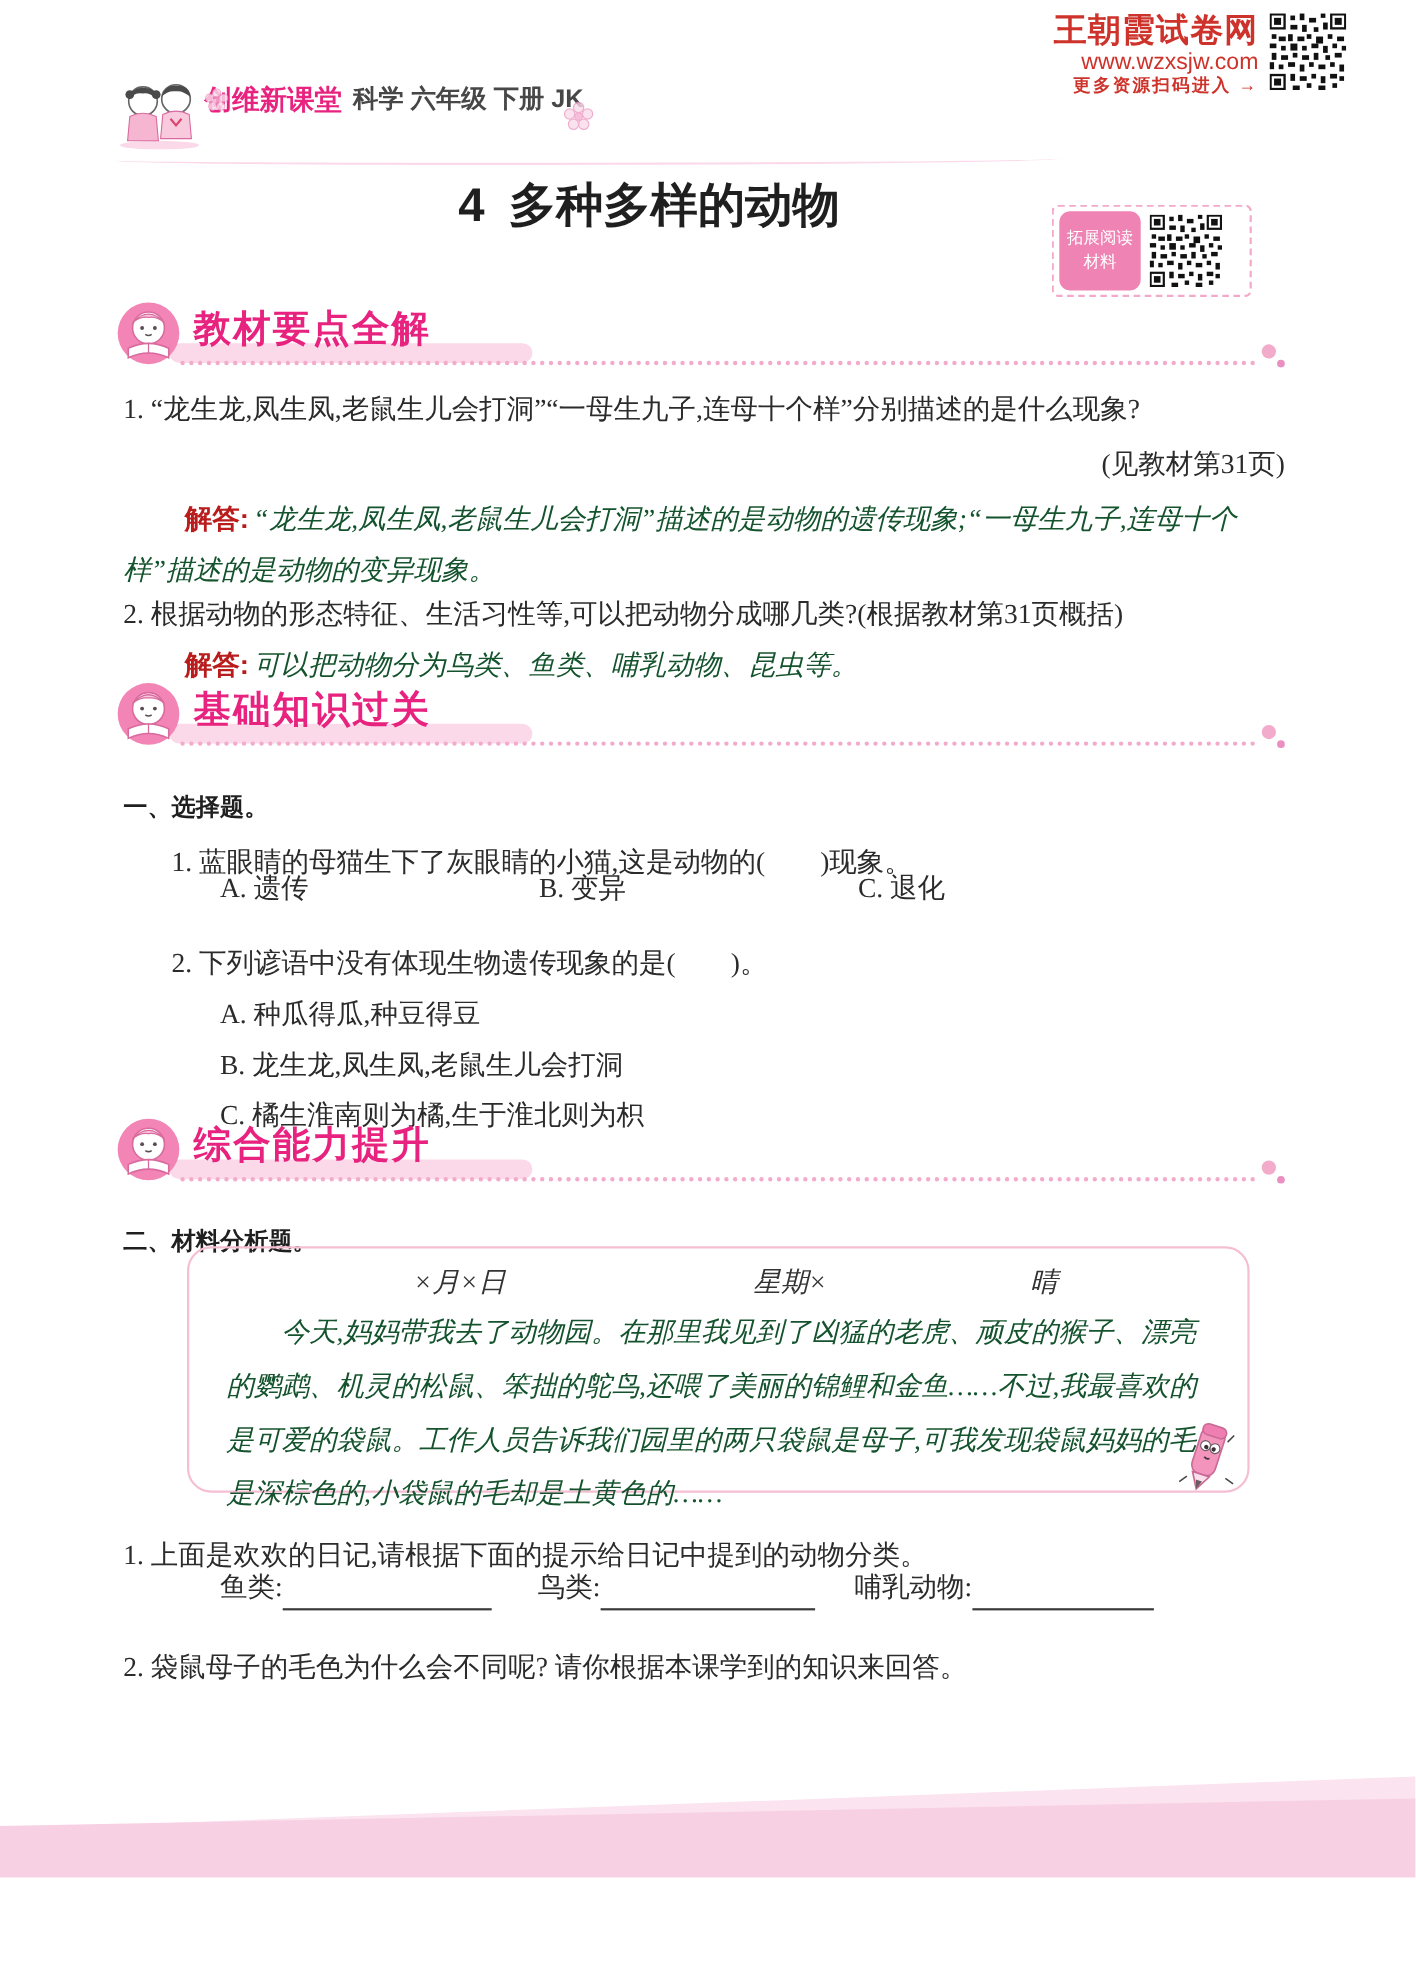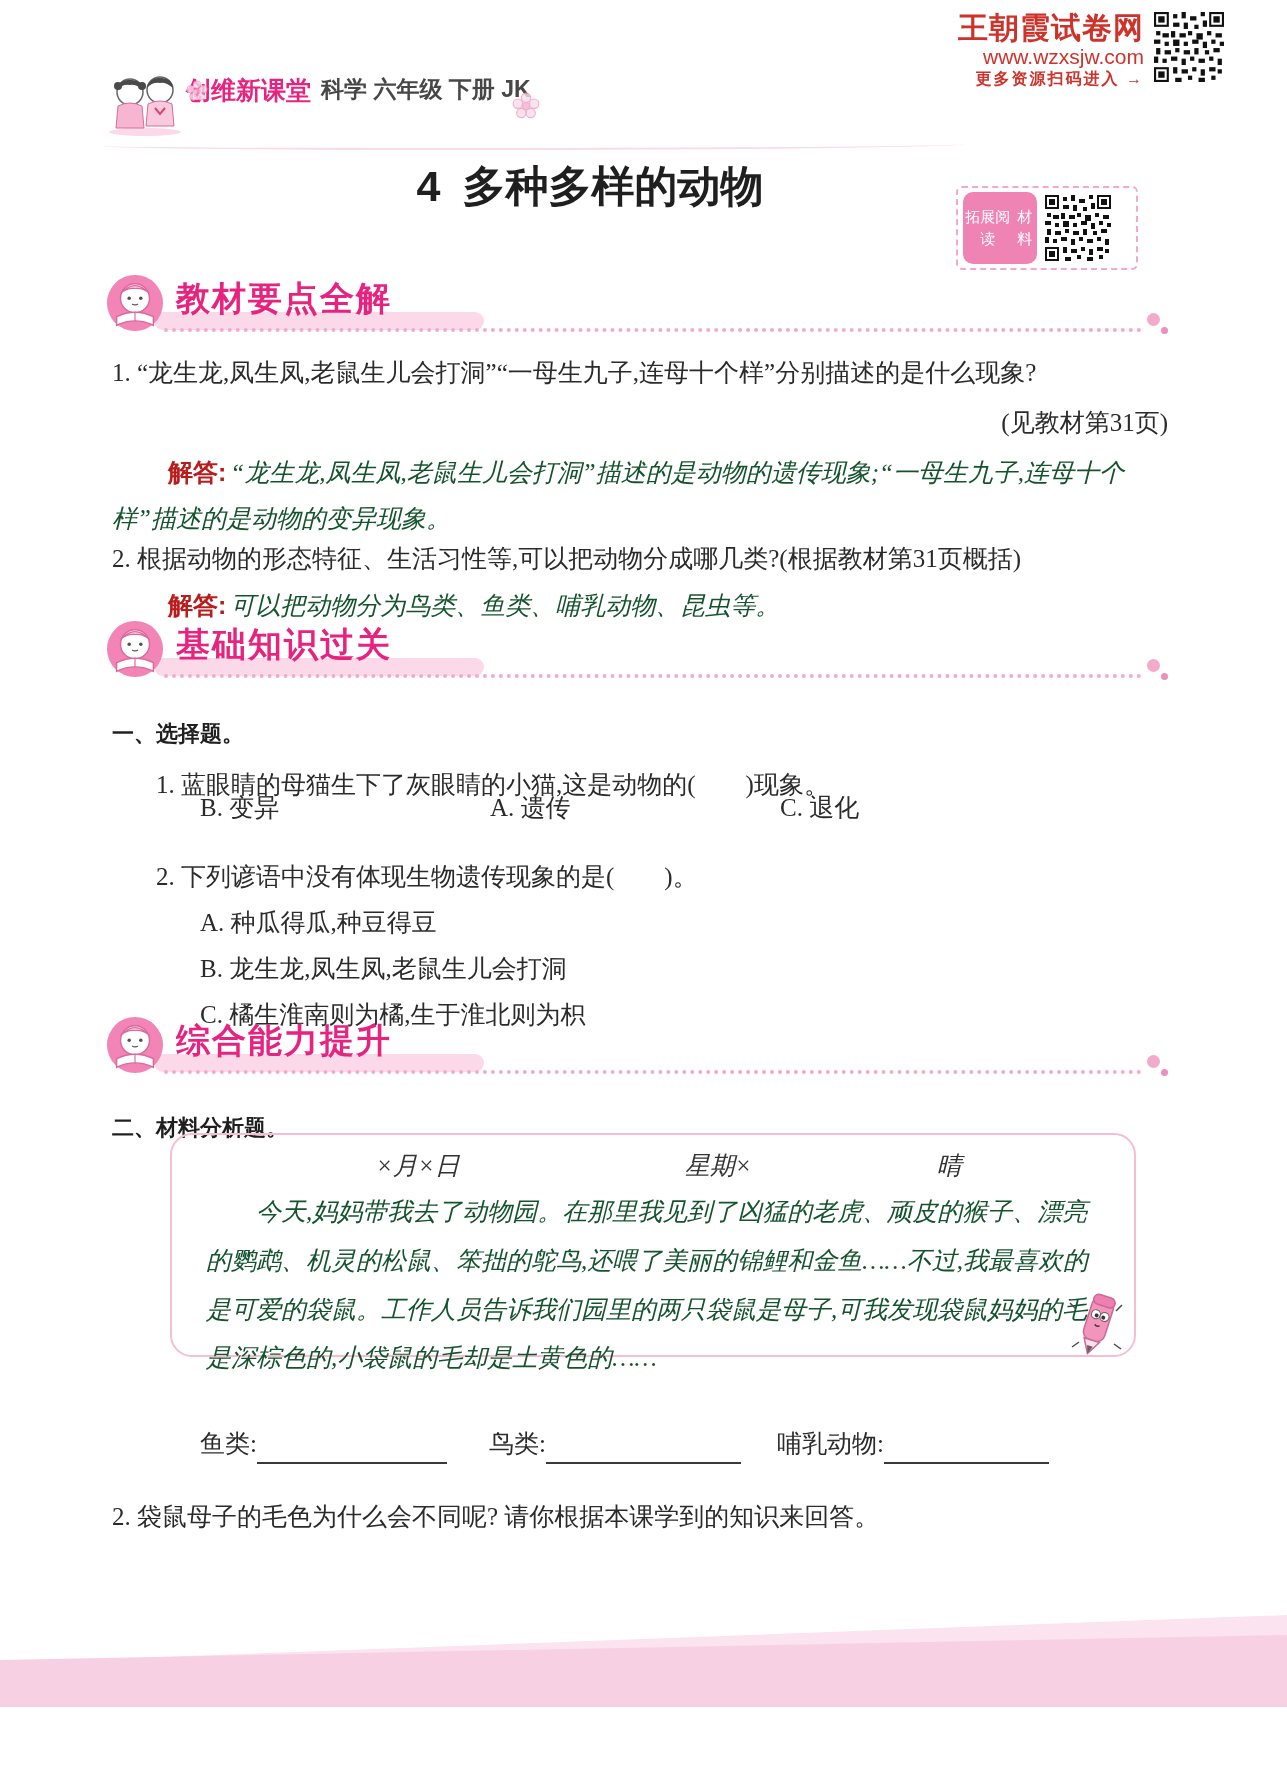--- a/index.html
+++ b/index.html
@@ -25,21 +25,21 @@
   
   .lesson-title{position:absolute;top:158px;left:50px;width:1080px;text-align:center;
                 font-family:"Liberation Sans",sans-serif;font-weight:bold;font-size:43px;color:#1f1f1f;}
   .lesson-title .num{margin-right:22px;}
 
   
   .badge-box{position:absolute;top:186px;left:956px;width:182px;height:84px;
              border:2px dashed #f3a9c9;border-radius:6px;display:flex;align-items:center;gap:8px;padding:0 5px;box-sizing:border-box;}
   .badge-pink{width:74px;height:72px;background:#ef83b4;border-radius:10px;color:#fff;
               font-family:"Liberation Sans",sans-serif;font-size:15px;line-height:1.45;
-              display:flex;flex-direction:row;align-items:center;justify-content:center;text-align:center;}
+              display:flex;flex-direction:column;align-items:center;justify-content:center;text-align:center;}
 
   
   .section-head{position:absolute;left:106px;width:1062px;height:64px;}
   .section-head .swoosh{position:absolute;left:48px;bottom:2px;width:330px;height:18px;background:#fbd9e9;border-radius:12px;}
   .section-head .mascot{position:absolute;left:0;bottom:0;}
   .section-title{position:absolute;left:70px;bottom:10px;font-family:"Liberation Sans",sans-serif;
                  font-weight:bold;font-size:34px;color:#e8237f;letter-spacing:2px;}
   .section-dots{position:absolute;left:58px;right:26px;bottom:0;border-bottom:4px dotted #f3abcc;height:0;}
   .end-dot-a{position:absolute;right:8px;bottom:6px;width:13px;height:13px;border-radius:50%;background:#f3abcc;}
   .end-dot-b{position:absolute;right:0;bottom:-2px;width:7px;height:7px;border-radius:50%;background:#eb8fc0;}
@@ -245,22 +245,22 @@
       </svg>
     <span class="section-title">基础知识过关</span>
     <div class="section-dots"></div>
     <div class="end-dot-a"></div>
     <div class="end-dot-b"></div>
   </div>
 
   <p class="t subhead" style="top:694px">一、选择题。</p>
   <p class="t" style="top:740px;padding-left:44px;width:1012px">1. 蓝眼睛的母猫生下了灰眼睛的小猫,这是动物的(　　)现象。</p>
   <div class="t opt-row" style="top:788px">
+    <span>A. 遗传</span>
     <span>B. 变异</span>
-    <span>A. 遗传</span>
     <span>C. 退化</span>
   </div>
   <p class="t" style="top:832px;padding-left:44px;width:1012px">2. 下列谚语中没有体现生物遗传现象的是(　　)。</p>
   <p class="t indent1" style="top:878px">A. 种瓜得瓜,种豆得豆</p>
   <p class="t indent1" style="top:924px">B. 龙生龙,凤生凤,老鼠生儿会打洞</p>
   <p class="t indent1" style="top:970px">C. 橘生淮南则为橘,生于淮北则为枳</p>
 
   <div class="section-head" style="top:1010px">
     <div class="swoosh"></div>
     <svg class="mascot" width="58" height="58">
@@ -290,20 +290,21 @@
         <circle cx="29" cy="30" r="4.5" fill="#fff" stroke="#6b5a62"></circle>
           <circle cx="38" cy="30" r="4.5" fill="#fff" stroke="#6b5a62"></circle>
         <circle cx="30" cy="31" r="2" fill="#3a3136"></circle>
           <circle cx="37" cy="31" r="2" fill="#3a3136"></circle>
         <path d="M31 40 Q33.5 42 36 40" stroke="#3a3136" stroke-width="1.5" fill="none"></path>
       </g>
       <path d="M6 18 L12 24 M58 20 L52 26 M8 62 L15 57 M57 64 L50 59" stroke="#4a4a4a" stroke-width="1.5"></path>
     </svg>
   </div>
 
+  <p class="t" style="top:1370px">1. 上面是欢欢的日记,请根据下面的提示给日记中提到的动物分类。</p>
   <div class="t blank-row" style="top:1424px">
     <span>鱼类:</span>
       <span class="blank-line bl1"></span>
     <span class="bgap2">鸟类:</span>
       <span class="blank-line bl2"></span>
     <span class="bgap3">哺乳动物:</span>
       <span class="blank-line bl3"></span>
   </div>
   <p class="t" style="top:1472px">2. 袋鼠母子的毛色为什么会不同呢? 请你根据本课学到的知识来回答。</p>
 

